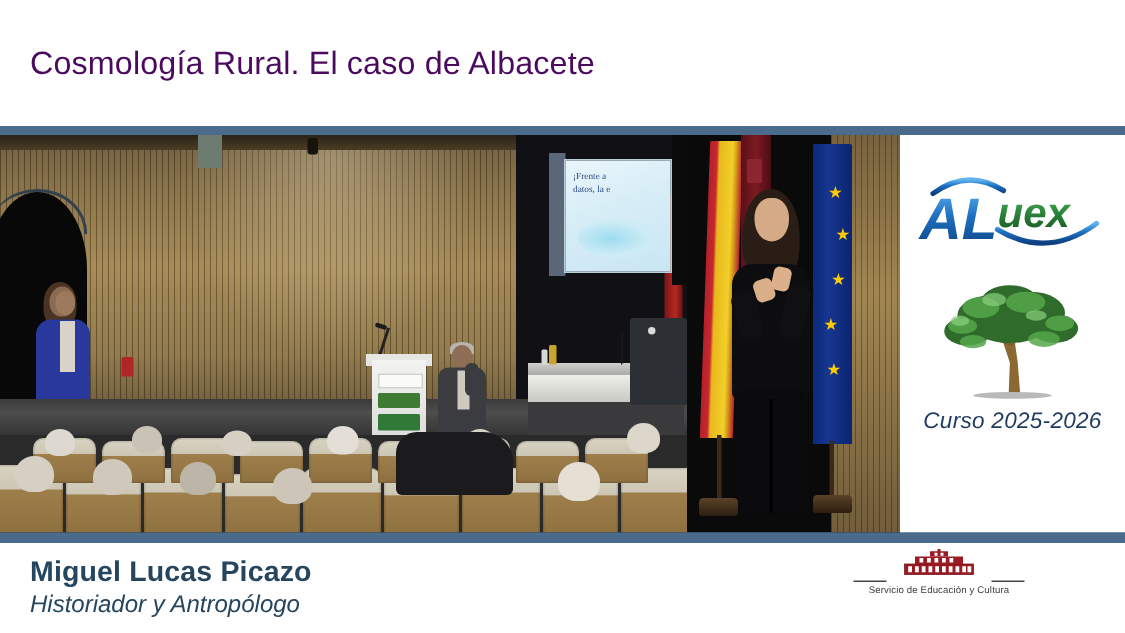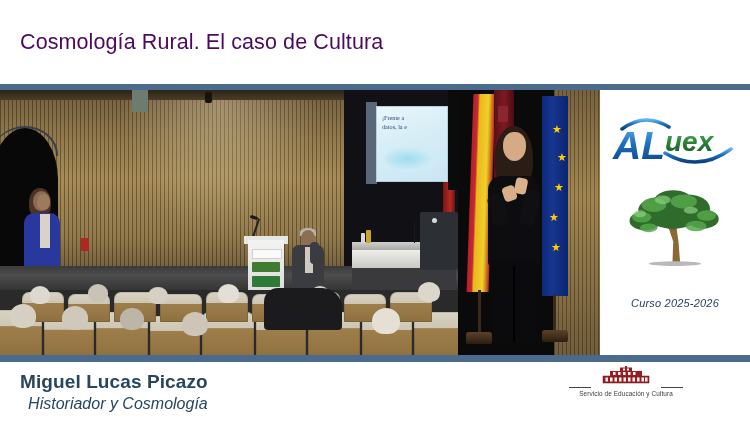--- a/index.html
+++ b/index.html
@@ -440,38 +440,38 @@
   }
   .aluex-logo {
     margin-top: 24px;
     width: 132px; height: 54px;
   }
   .tree-logo {
     margin-top: 16px;
     width: 110px; height: 84px;
   }
   .curso-text {
-    margin-top: 29px;
-    font-size: 11px;
+    margin-top: 4px;
+    font-size: 15px;
     font-style: italic;
     color: #1f3a5f;
     font-weight: 400;
     letter-spacing: 0.2px;
   }
 
   
   .footer {
     position: absolute;
     left: 0; top: 362px;
     width: 750px; height: 60px;
     background: #ffffff;
   }
   .speaker-block {
     position: absolute;
-    left: 20px; top: 8px; text-align: right;
+    left: 20px; top: 8px;
   }
   .speaker-name {
     font-size: 19px;
     font-weight: bold;
     color: #26465f;
     letter-spacing: 0.1px;
     line-height: 23px;
   }
   .speaker-role {
     font-size: 16px;
@@ -505,21 +505,21 @@
     font-size: 6.4px;
     color: #3a3a3a;
     margin-top: 1.5px;
     letter-spacing: 0.1px;
   }
 </style>
 </head>
 <body>
 
 <div class="header">
-  <div class="header-title">Cosmología Rural. El caso de Cultura</div>
+  <div class="header-title">Cosmología Rural. El caso de Albacete</div>
 </div>
 
 <div class="stage">
   <div class="stage-inner">
 
     <div class="panel-hall">
       <div class="wall-wood"></div>
       <div class="wall-highlight"></div>
       <div class="ceiling"></div>
       <div class="vent"></div>
@@ -710,21 +710,21 @@
 
       <div class="curso-text">Curso 2025-2026</div>
     </div>
 
   </div>
 </div>
 
 <div class="footer">
   <div class="speaker-block">
     <div class="speaker-name">Miguel Lucas Picazo</div>
-    <div class="speaker-role">Historiador y Cosmología</div>
+    <div class="speaker-role">Historiador y Antropólogo</div>
   </div>
 
   <div class="dipu-block">
     <svg class="dipu-icon" viewBox="0 0 104 40">
       <rect x="6" y="20" width="92" height="14" fill="#9b1b23"></rect>
       <rect x="6" y="20" width="92" height="14" fill="none" stroke="#6f1117" stroke-width="1"></rect>
       <g fill="#ffffff">
         <rect x="11" y="23" width="5" height="8"></rect>
         <rect x="20" y="23" width="5" height="8"></rect>
         <rect x="29" y="23" width="5" height="8"></rect>

